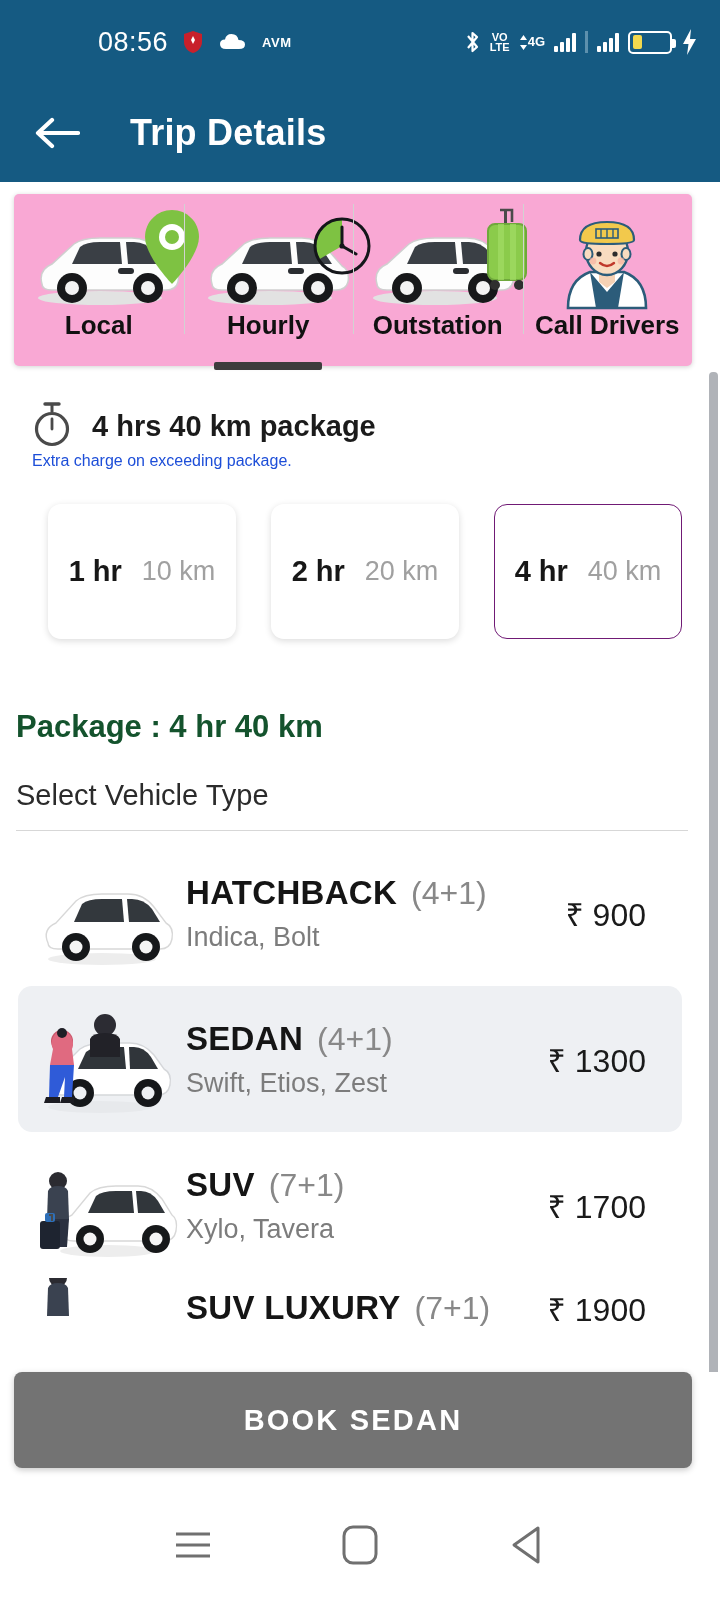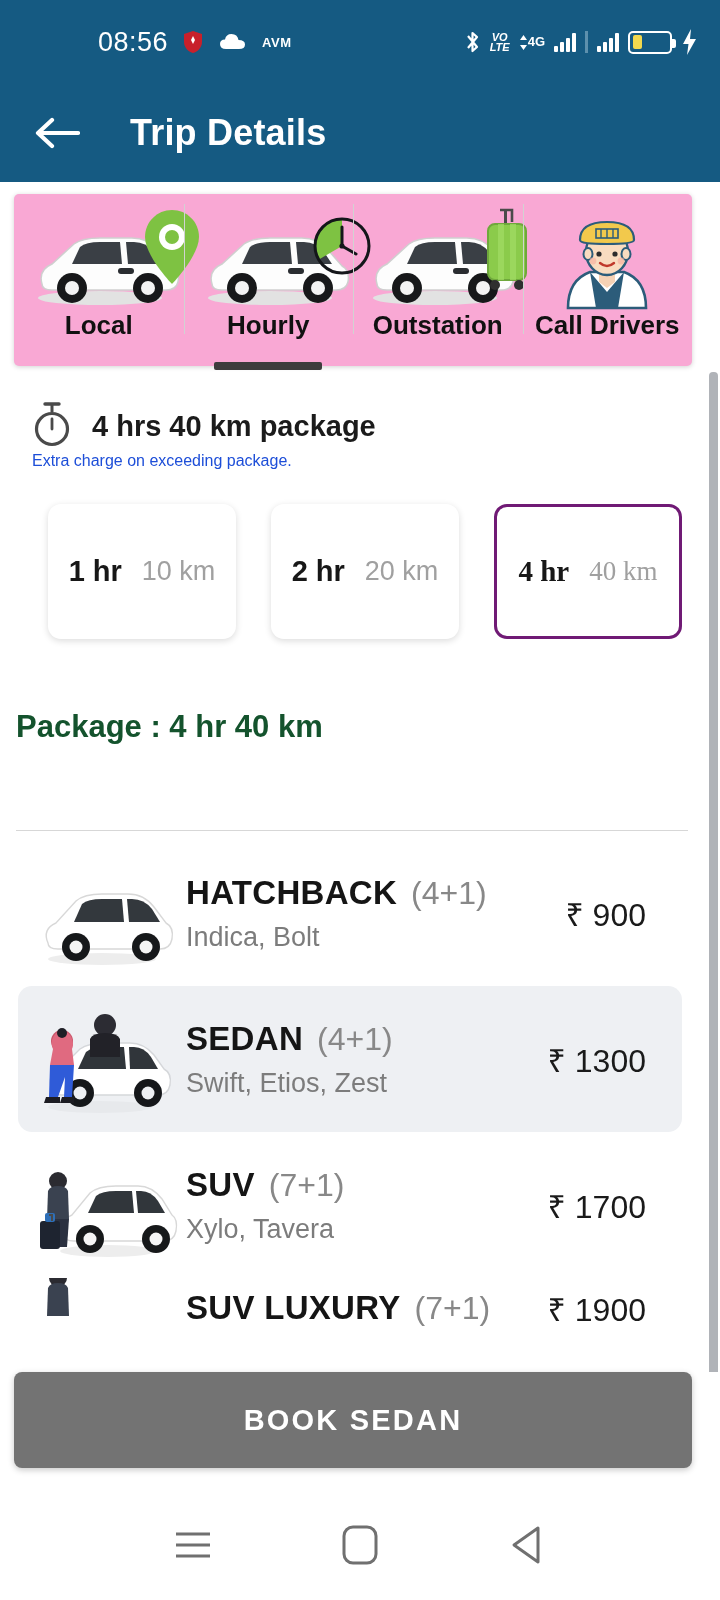--- a/index.html
+++ b/index.html
@@ -26,21 +26,21 @@
   .sb-left { display: flex; align-items: center; gap: 14px; }
   .sb-time {
     color: #ffffff; font-size: 27px; font-weight: 500;
     letter-spacing: 0.5px; margin-left: 76px;
   }
   .sb-right {
     margin-left: auto; display: flex; align-items: center; gap: 9px;
   }
   .sb-icon { display: flex; align-items: center; color: #fff; }
   .avm-text { color:#fff; font-size: 13px; font-weight: 700; letter-spacing:.5px; }
-  .volte-box { display:flex; flex-direction:column; align-items:center; line-height:.95; color:#fff; font-size:11px; font-weight:700;font-style:italic; }
+  .volte-box { display:flex; flex-direction:column; align-items:center; line-height:.95; color:#fff; font-size:11px; font-weight:700; }
   .g4-box { display:flex; align-items:flex-start; color:#fff; font-size:13px; font-weight:700; }
   .bars { display:flex; align-items:flex-end; gap:2px; height:20px; }
   .bars i { display:block; width:4px; background:#fff; border-radius:1px; }
   .bars i:nth-child(1){height:6px}
   .bars i:nth-child(2){height:10px}
   .bars i:nth-child(3){height:14px}
   .bars i:nth-child(4){height:19px}
   .sep-bar { width:3px; height:22px; background:#5d90ad; }
   .battery {
     width: 44px; height: 23px; border: 2.5px solid #fff; border-radius: 5px;
@@ -131,23 +131,22 @@
   }
   .dur {
     width: 188px; height: 135px;
     background: #fff; border-radius: 13px;
     box-shadow: 0 2px 7px rgba(0,0,0,.14);
     display:flex; flex-direction:row; align-items:center; justify-content:center;
     gap: 20px;
     border: 1px solid transparent;
   }
   .dur.selected {
-    border: 3px solid #701a75;
+    border: 1px solid #701a75;
     box-shadow: none;
-    font-family: Liberation Serif, serif;
   }
   .dur-hr { font-size: 29px; font-weight: 700; color: #171717; }
   .dur-km { font-size: 27px; color: #a0a0a0; }
 
   
   .pkg-line {
     position: absolute; top: 527px; left: 16px;
     font-size: 31px; font-weight: 700; color: #14532d;
   }
   .sel-vehicle {
@@ -397,20 +396,21 @@
         <div class="dur-hr">2 hr</div>
         <div class="dur-km">20 km</div>
       </div>
       <div class="dur selected">
         <div class="dur-hr">4 hr</div>
         <div class="dur-km">40 km</div>
       </div>
     </div>
 
     <div class="pkg-line">Package : 4 hr 40 km</div>
+    <div class="sel-vehicle">Select Vehicle Type</div>
     <div class="divider"></div>
 
     <div class="vlist">
 
       <div class="vrow">
         <div class="vthumb">
           <svg width="152" height="120" viewBox="0 0 152 120" style="position:absolute;left:10px;top:14px">
             <ellipse cx="74" cy="92" rx="54" ry="6" fill="#ededed"></ellipse>
             <path d="M20 76 Q14 62 28 56 L48 34 Q56 27 74 27 L100 27 Q116 27 126 40 L138 56 Q146 60 144 72 Q142 82 132 82 L30 82 Q20 82 20 76 Z" fill="#ffffff" stroke="#d8d8d8" stroke-width="1.4"></path>
             <path d="M54 37 Q60 32 74 32 L94 32 L96 55 L46 55 Z" fill="#33383d"></path>

